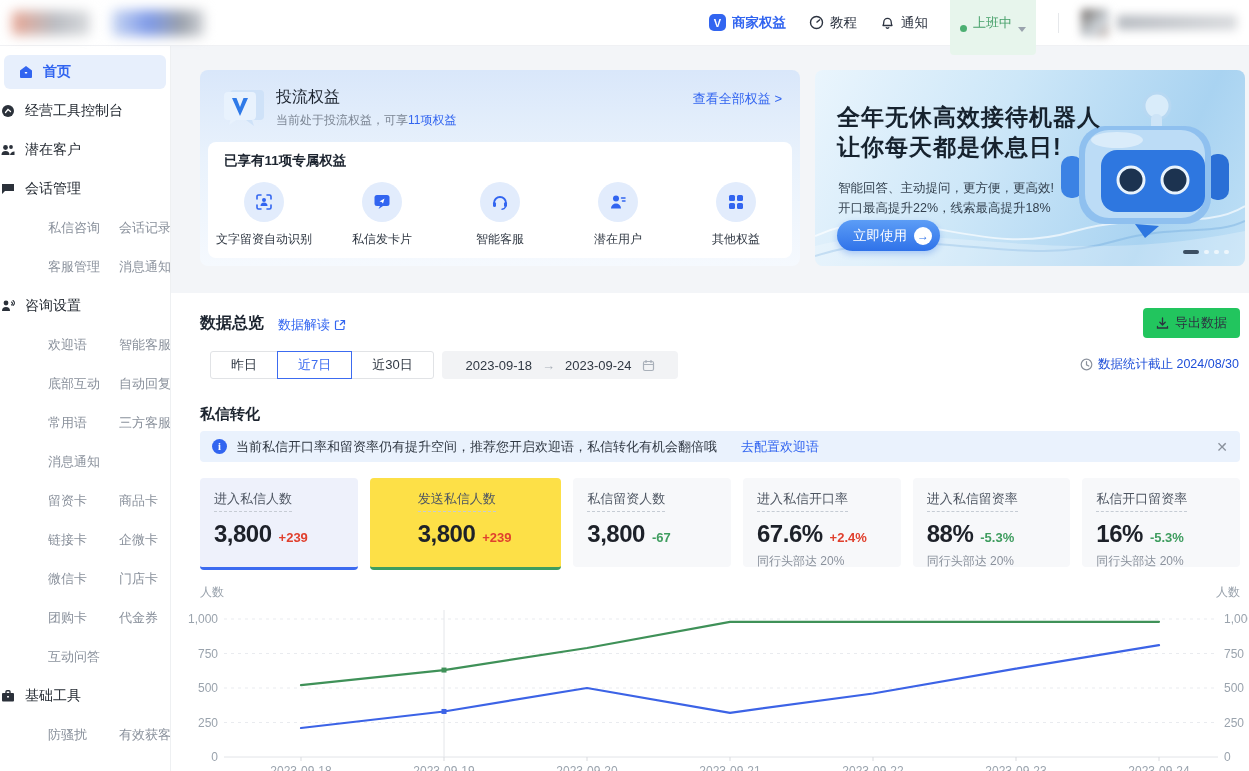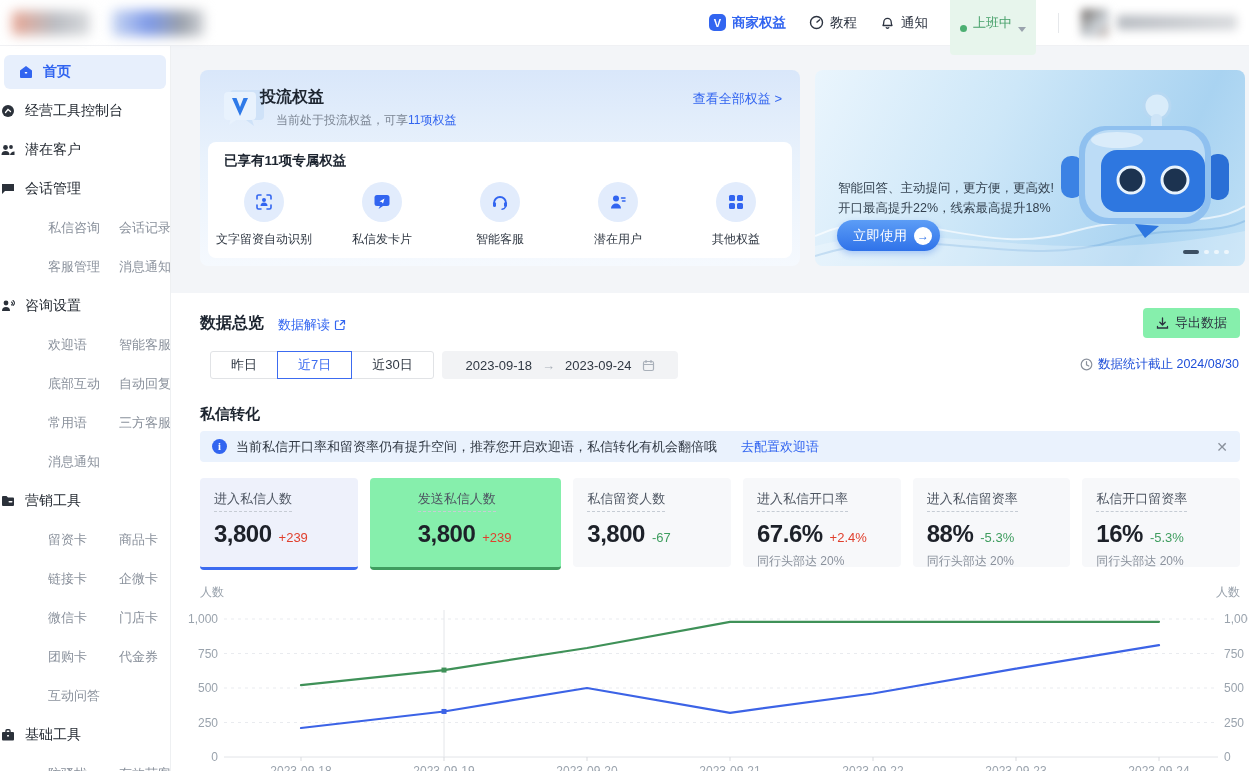--- a/index.html
+++ b/index.html
@@ -27,21 +27,21 @@
   .side-home{margin:10px 4px 2px 4px;height:34px;border-radius:6px;background:#e7effc;display:flex;align-items:center;gap:9px;padding-left:14px;color:#3265f0;font-size:14px;font-weight:bold;cursor:pointer;}
   .side-row{height:39px;display:flex;align-items:center;gap:9px;font-size:14px;color:#252b33;cursor:pointer;}
   .side-sub{display:grid;grid-template-columns:63px 1fr;column-gap:8px;padding-left:48px;}
   .side-sub-item{height:39px;display:flex;align-items:center;font-size:13px;color:#8a919c;cursor:pointer;white-space:nowrap;}
   .sicon{width:16px;height:16px;display:inline-flex;align-items:center;justify-content:center;flex:none;}
   
   .main-band{position:absolute;left:171px;top:45px;width:1078px;height:248px;background:#f3f5f8;}
   
   .benefit-card{position:absolute;left:200px;top:70px;width:600px;height:196px;border-radius:8px;
       background:linear-gradient(180deg,#d9e7fa 0%,#e9f2fc 45%,#f5f9fe 100%);overflow:hidden;}
-  .bc-title{position:absolute;left:60px;top:17px;font-size:16px;font-weight:bold;color:#1d2530;}
+  .bc-title{position:absolute;left:76px;top:17px;font-size:16px;font-weight:normal;color:#1d2530;}
   .bc-sub{position:absolute;left:76px;top:42px;font-size:12px;color:#7c8694;}
   .bc-sub b{color:#3265f0;font-weight:normal;}
   .bc-viewall{position:absolute;right:18px;top:20px;font-size:13px;color:#3265f0;cursor:pointer;}
   .bc-logo{position:absolute;left:20px;top:12px;width:48px;height:48px;}
   .bc-panel{position:absolute;left:8px;right:8px;top:72px;bottom:8px;background:#fff;border-radius:8px;}
   .bc-panel-title{position:absolute;left:16px;top:10px;font-size:13.5px;font-weight:bold;color:#1d2530;}
   .bc-items{position:absolute;left:10px;right:10px;top:36px;bottom:4px;display:flex;justify-content:space-between;}
   .bc-item{width:92px;display:flex;flex-direction:column;align-items:center;cursor:pointer;}
   .bc-circ{width:40px;height:40px;border-radius:50%;background:#e2ecfc;display:flex;align-items:center;justify-content:center;margin-top:4px;}
   .bc-label{margin-top:9px;font-size:12px;color:#303843;white-space:nowrap;}
@@ -52,43 +52,43 @@
   .banner .desc{position:absolute;left:23px;top:108px;font-size:12.5px;line-height:20px;color:#33414f;}
   .banner-cta{position:absolute;left:22px;top:150px;height:31px;padding:0 8px 0 16px;border-radius:16px;display:flex;align-items:center;gap:7px;
       background:linear-gradient(180deg,#5c9df6,#2f72e9);color:#fff;font-size:13.5px;box-shadow:0 3px 6px rgba(47,114,233,.3);}
   .cta-circle{width:18px;height:18px;border-radius:50%;background:#fff;color:#2f72e9;font-size:12px;font-weight:bold;display:flex;align-items:center;justify-content:center;}
   .banner-dots{position:absolute;right:16px;bottom:12px;display:flex;align-items:center;gap:5px;}
   .dot{width:5px;height:4px;border-radius:2px;background:#ffffffaa;}
   .dot.active{width:16px;background:#3c4f63;}
   
   .ov-title{position:absolute;left:200px;top:313px;font-size:16px;font-weight:bold;color:#1d2530;}
   .ov-interpret{position:absolute;left:278px;top:316px;font-size:13px;color:#3265f0;cursor:pointer;display:flex;gap:4px;align-items:center;}
-  .export-btn{position:absolute;right:9px;top:308px;height:30px;padding:0 13px;background:#86efac;border-radius:4px;display:flex;align-items:center;gap:6px;font-size:13px;color:#2c3340;cursor:pointer;}
+  .export-btn{position:absolute;right:9px;top:308px;height:30px;padding:0 13px;background:#22c55e;border-radius:4px;display:flex;align-items:center;gap:6px;font-size:13px;color:#2c3340;cursor:pointer;}
   .seg{position:absolute;top:351px;height:28px;display:flex;}
   .seg-btn{height:26px;padding:0 20px;border:1px solid #e1e3e6;margin-left:-1px;background:#fff;display:flex;align-items:center;font-size:13px;color:#303843;cursor:pointer;}
   .seg-btn:first-child{border-radius:3px 0 0 3px;margin-left:0;}
   .seg-btn:last-child{border-radius:0 3px 3px 0;}
   .seg-btn.active{border-color:#3c6bf0;color:#3c6bf0;z-index:2;}
   .datepick{position:absolute;left:442px;top:351px;width:236px;height:28px;background:#f2f3f5;border-radius:4px;display:flex;align-items:center;justify-content:center;gap:10px;font-size:13px;color:#303843;cursor:pointer;}
   .datepick .arrow{color:#a9b0b9;}
   .cutoff{position:absolute;right:10px;top:356px;font-size:12.5px;color:#1d4ed8;display:flex;align-items:center;gap:5px;}
   .conv-title{position:absolute;left:200px;top:405px;font-size:15px;font-weight:bold;color:#1d2530;}
   .notice{position:absolute;left:200px;top:431px;width:1040px;height:31px;background:#eaf2fd;border-radius:4px;display:flex;align-items:center;padding:0 12px;box-sizing:border-box;font-size:13px;color:#303843;}
   .notice .link{color:#3265f0;margin-left:24px;cursor:pointer;}
   .notice .close{margin-left:auto;color:#8a919c;font-size:14px;cursor:pointer;}
   .info-ic{width:15px;height:15px;border-radius:50%;background:#3265f0;color:#fff;font-size:10.5px;font-weight:bold;display:flex;align-items:center;justify-content:center;margin-right:9px;font-family:"Liberation Serif",serif;}
   
   .stats{position:absolute;left:200px;top:478px;width:1040px;display:flex;gap:12px;}
   .stat-card{flex:1;height:78px;border-radius:4px;background:#f7f8fa;padding:11px 14px 0 14px;cursor:pointer;position:relative;}
   .stat-card.sel-blue{background:#eef1fb;border-bottom:3px solid #3c6bf0;}
-  .stat-card.sel-green{background:#86efac;border-bottom:3px solid #3f9d5f;padding-left:48px;}
+  .stat-card.sel-green{background:#fde047;border-bottom:3px solid #3f9d5f;padding-left:48px;}
   .stat-label{display:inline-block;font-size:13px;color:#4e5662;border-bottom:1px dashed #c6ccd4;padding-bottom:3px;}
   .stat-valrow{margin-top:8px;display:flex;align-items:baseline;gap:7px;}
   .stat-value{font-size:24px;font-weight:bold;color:#1d2129;letter-spacing:-.5px;}
-  .stat-delta{font-size:13px;font-weight:normal;}
+  .stat-delta{font-size:13px;font-weight:bold;}
   .stat-delta.up{color:#e0402e;}
   .stat-delta.down{color:#3f9d5f;}
   .stat-bench{margin-top:5px;font-size:12px;color:#8a919c;}
   
   .chart{position:absolute;left:188px;top:580px;width:1060px;height:191px;}
   svg text{font-family:"Liberation Sans","DejaVu Sans",sans-serif;}
 </style>
 </head>
 <body>
 
@@ -190,29 +190,20 @@
   <div class="side-sub">
     <div class="side-sub-item">欢迎语</div>
     <div class="side-sub-item">智能客服</div>
     <div class="side-sub-item">底部互动</div>
     <div class="side-sub-item">自动回复</div>
     <div class="side-sub-item">常用语</div>
     <div class="side-sub-item">三方客服</div>
     <div class="side-sub-item">消息通知</div>
   </div>
 
-  <div class="side-row">
-    <span class="sicon">
-      <svg width="16" height="16" viewBox="0 0 16 16">
-          <path d="M2 4 a1 1 0 0 1 1-1 h3.5 l1.5 1.5 H13 a1 1 0 0 1 1 1 V12 a1 1 0 0 1 -1 1 H3 a1 1 0 0 1 -1 -1 Z" fill="#2b313a"></path>
-          <rect x="8.5" y="8" width="4" height="1.6" rx=".8" fill="#fff"></rect>
-        </svg>
-    </span>
-    <span>营销工具</span>
-  </div>
   <div class="side-sub">
     <div class="side-sub-item">留资卡</div>
     <div class="side-sub-item">商品卡</div>
     <div class="side-sub-item">链接卡</div>
     <div class="side-sub-item">企微卡</div>
     <div class="side-sub-item">微信卡</div>
     <div class="side-sub-item">门店卡</div>
     <div class="side-sub-item">团购卡</div>
     <div class="side-sub-item">代金券</div>
     <div class="side-sub-item">互动问答</div>
@@ -322,20 +313,24 @@
     <rect x="40" y="42" width="132" height="98" rx="26" fill="#8fc0ef"></rect>
     <rect x="46" y="46" width="120" height="88" rx="24" fill="#bcdcf6"></rect>
     <rect x="62" y="66" width="104" height="62" rx="16" fill="#2e77e0"></rect>
     <circle cx="92" cy="96" r="13" fill="#1c3350"></circle>
     <circle cx="136" cy="96" r="13" fill="#1c3350"></circle>
     <circle cx="92" cy="96" r="13" fill="none" stroke="#e8f3fc" stroke-width="3"></circle>
     <circle cx="136" cy="96" r="13" fill="none" stroke="#e8f3fc" stroke-width="3"></circle>
     <path d="M96 140 l10 14 14 -12 Z" fill="#2e77e0"></path>
     <ellipse cx="78" cy="56" rx="26" ry="8" fill="rgba(255,255,255,.45)"></ellipse>
   </svg>
+  <h1>
+    <span>全年无休高效接待机器人</span><br>
+    <span>让你每天都是休息日!</span>
+  </h1>
   <div class="desc">
     <span>智能回答、主动提问，更方便，更高效!</span><br>
     <span>开口最高提升22%，线索最高提升18%</span>
   </div>
   <div class="banner-cta">
     <span>立即使用</span>
     <span class="cta-circle">→</span>
   </div>
   <div class="banner-dots">
     <span class="dot active"></span>

